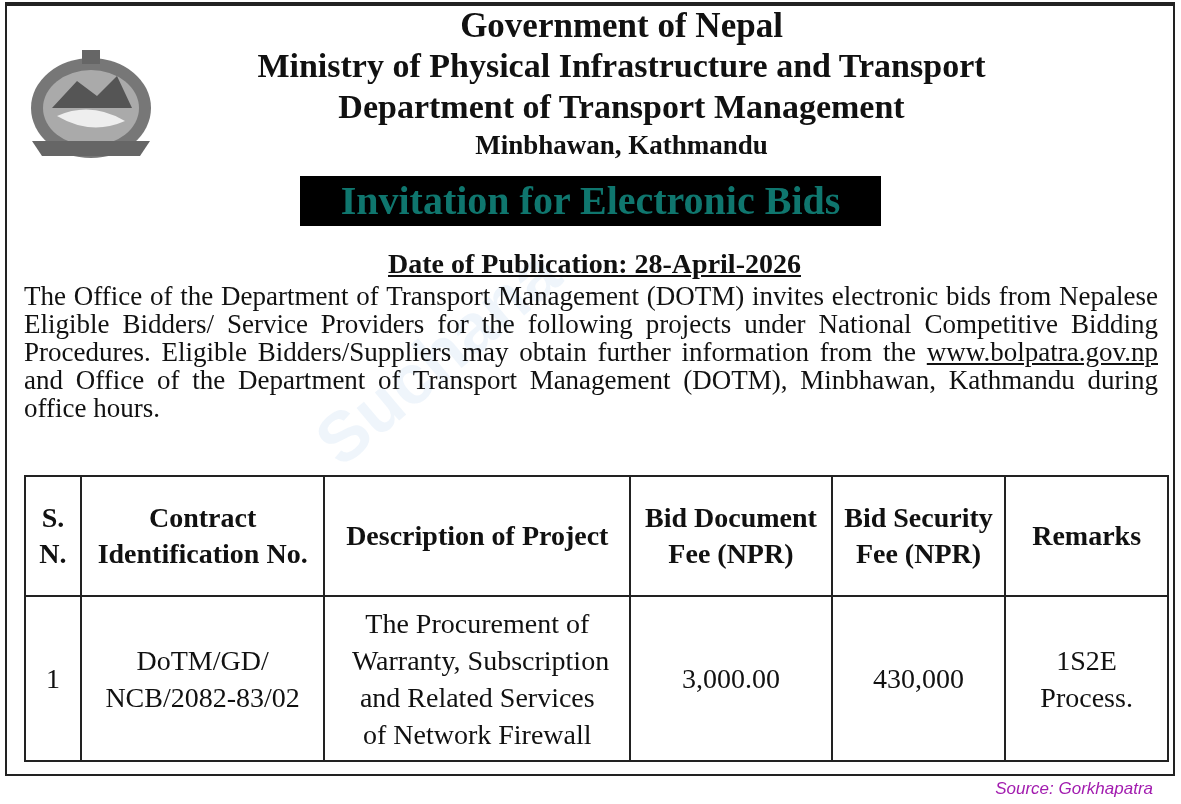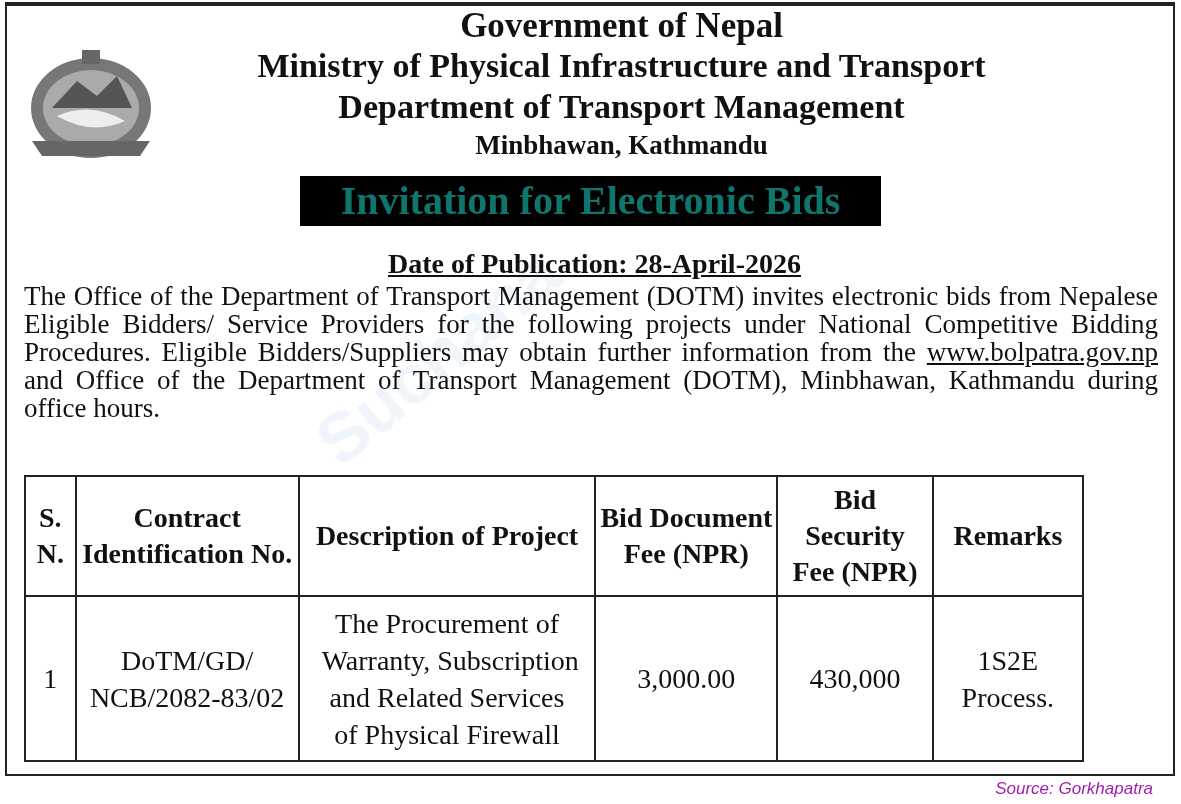--- a/index.html
+++ b/index.html
@@ -8,21 +8,21 @@
   .emblem { position:absolute; left:22px; top:46px; width:138px; height:118px; }
   .header { position:absolute; left:0; width:1181px; text-align:center; }
   .h1 { top:6px; font-size:35px; font-weight:bold; left:31px; }
   .h2 { top:47px; font-size:34px; font-weight:bold; left:31px; }
   .h3 { top:88px; font-size:34px; font-weight:bold; left:31px; }
   .h4 { top:130px; font-size:27px; font-weight:bold; left:31px; }
   .title-box { position:absolute; left:300px; top:176px; width:581px; height:50px; background:#000; color:#0f766e; font-size:40px; font-weight:bold; text-align:center; line-height:50px; }
   .pubdate { position:absolute; left:0; top:248px; width:1181px; text-align:center; font-size:28px; font-weight:bold; text-decoration:underline; padding-left:8px; box-sizing:border-box; }
   .intro { position:absolute; left:24px; top:282px; width:1134px; font-size:27px; line-height:28px; text-align:justify; }
   .intro .link { text-decoration:underline; }
-  table.bids { position:absolute; left:24px; top:475px; width:1060px; border-collapse:collapse; border:2px solid #222; }
+  table.bids { position:absolute; left:24px; top:475px; width:1145px; border-collapse:collapse; border:2px solid #222; }
   table.bids th, table.bids td { border:2px solid #222; }
   table.bids th { height:118px; font-size:28px; font-weight:bold; line-height:36px; text-align:center; padding:0 4px; }
   table.bids td { height:163px; font-size:28px; line-height:37px; text-align:center; vertical-align:middle; padding:0 4px; }
   td.desc { text-align:left;margin-left:48px; }
   td.remarks { text-align:left; }
   .source { position:absolute; right:28px; top:779px; font-family:"Liberation Sans", sans-serif; font-style:italic; font-size:17px; color:#a21caf; }
   .wm { position:absolute; pointer-events:none; }
 </style>
 </head>
 <body>
@@ -73,21 +73,21 @@
     <tr>
       <td>1</td>
       <td>
         <div>DoTM/GD/</div>
         <div>NCB/2082-83/02</div>
       </td>
       <td class="desc">
         <div>The Procurement of</div>
         <div style="white-space:pre"> Warranty, Subscription</div>
         <div>and Related Services</div>
-        <div>of Physical Firewall</div>
+        <div>of Network Firewall</div>
       </td>
       <td>3,000.00</td>
       <td>430,000</td>
       <td class="remarks">
         <div>1S2E</div>
         <div>Process.</div>
       </td>
     </tr>
   </tbody>
 </table>

